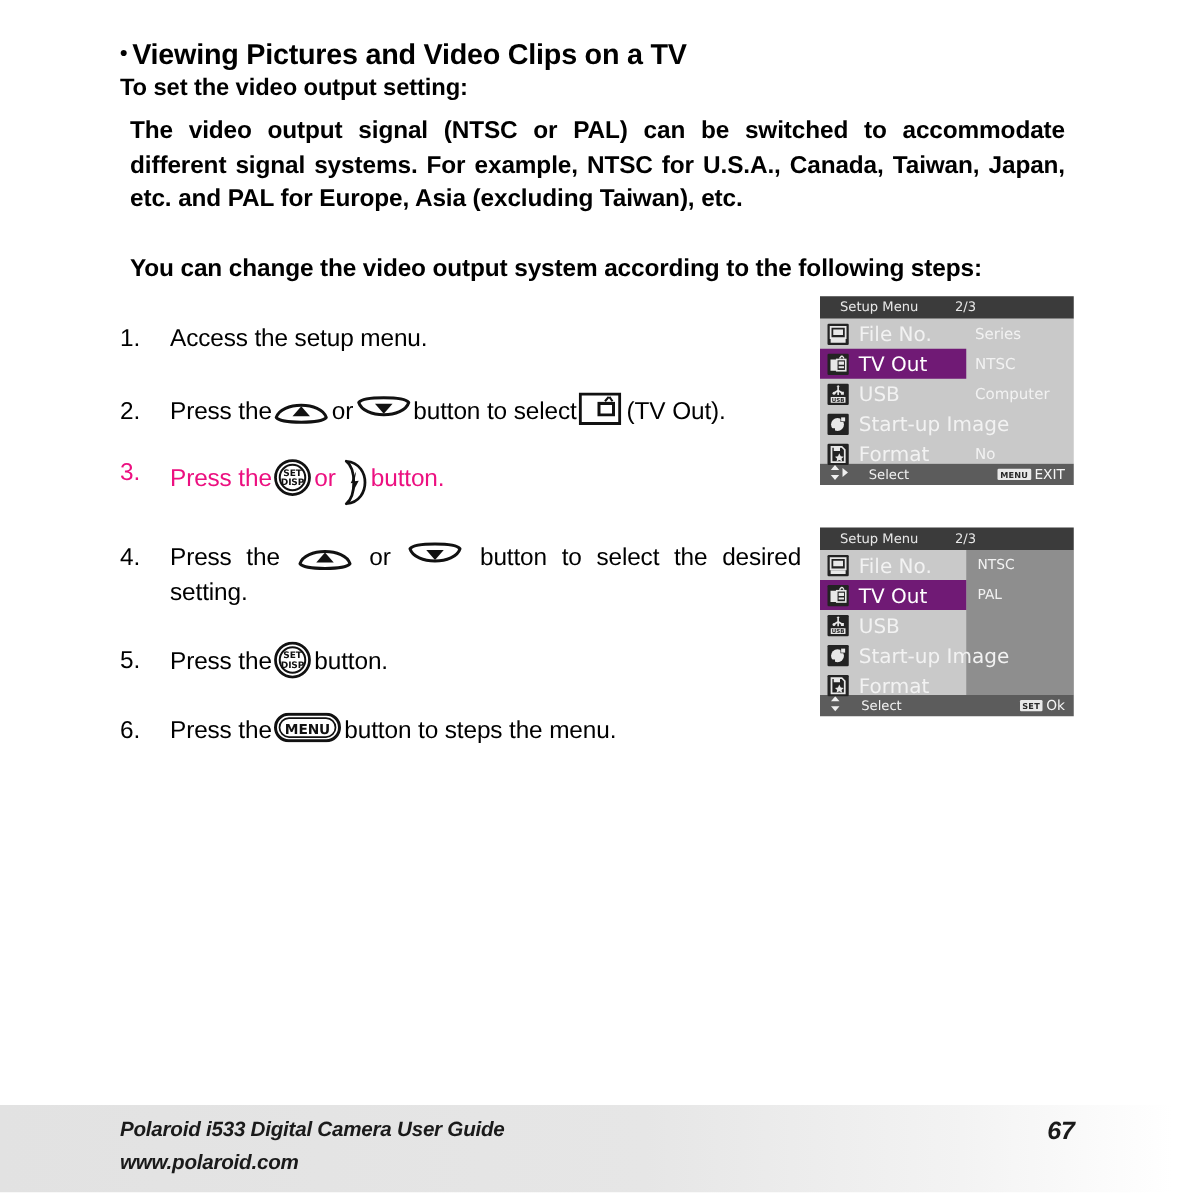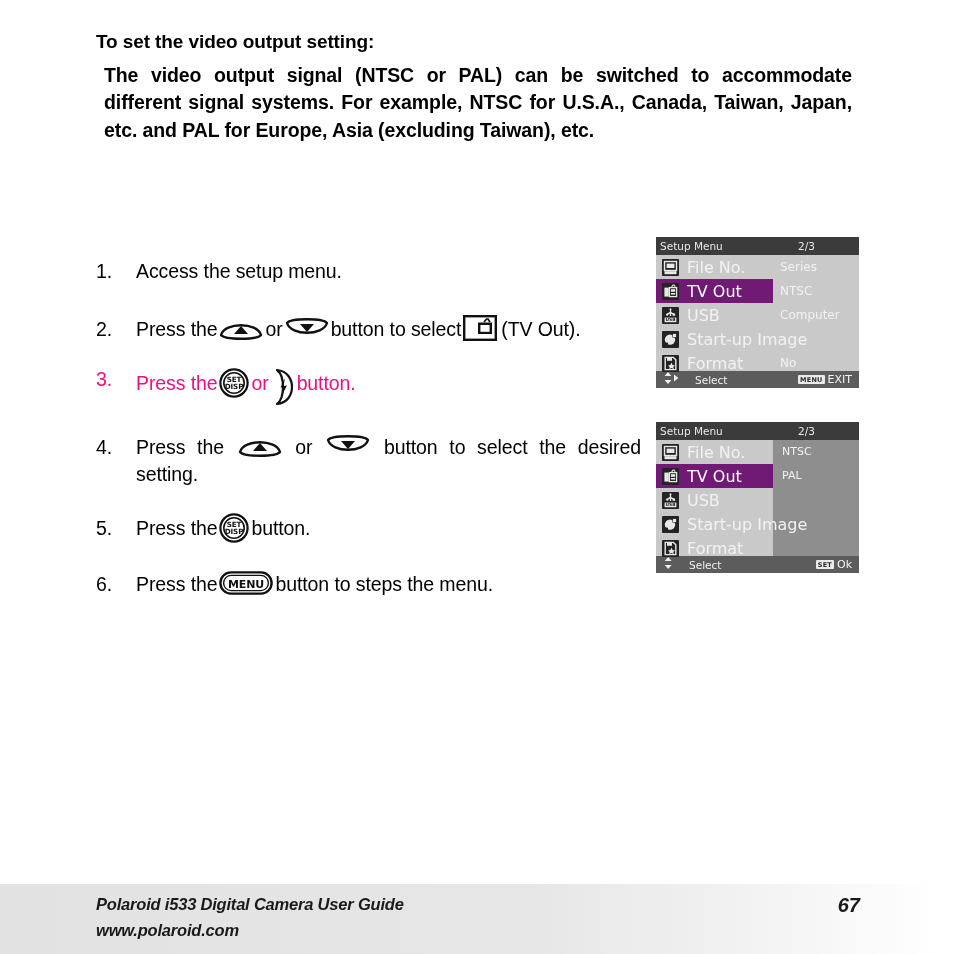--- a/index.html
+++ b/index.html
@@ -121,23 +121,22 @@
   .lcd-1 { left: 656px; top: 237px; }
   .lcd-2 { left: 656px; top: 422px; }
 
   .lcd-head {
     height: 18px;
     background: #3b3b3b;
     color: #e8e8e8;
     font-size: 10.5px;
     display: flex;
     align-items: center;
-    padding: 0 4px;
+    padding: 0 16px;
     box-sizing: border-box;
-    gap: 46px;
   }
   .lcd-head .hd-title { flex: 0 0 92px; }
   .lcd-head .hd-page { }
 
   .lcd-body {
     position: relative;
     background: #c9c9c9;
     height: 116px;
   }
   
@@ -281,22 +280,26 @@
     font-size: 20px;
     color: #1a1a1a;
   }
 </style>
 </head>
 <body>
 
 <div class="page">
 
   <div class="content">
+    <h1 class="section-title">
+      <span class="bullet">•</span><span>Viewing Pictures and Video Clips on a TV</span>
+    </h1>
     <h2 class="sub-title">To set the video output setting:</h2>
     <p class="body-text">The video output signal (NTSC or PAL) can be switched to accommodate different signal systems. For example, NTSC for U.S.A., Canada, Taiwan, Japan, etc. and PAL for Europe, Asia (excluding Taiwan), etc.</p>
+    <p class="body-text spaced">You can change the video output system according to the following steps:</p>
   </div>
 
   <div class="steps">
 
     <div class="step">
       <span class="num">1.</span>
       <span class="txt nojust">Access the setup menu.</span>
     </div>
 
     <div class="gap-l"></div>

